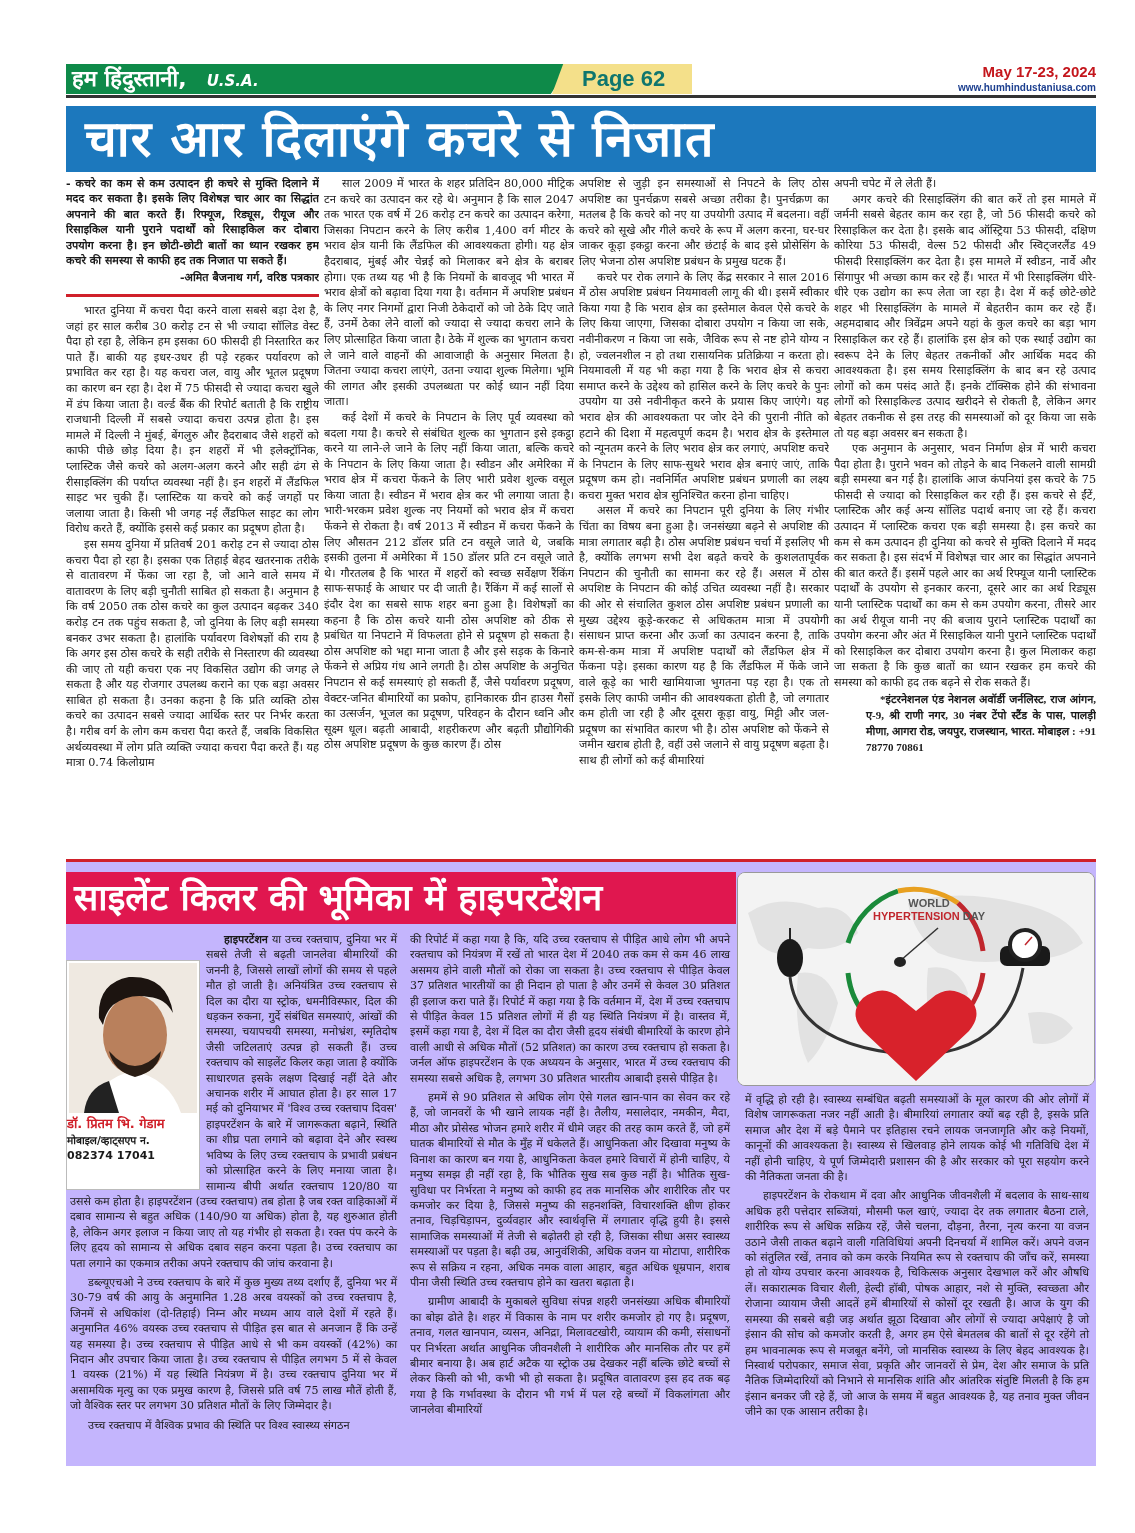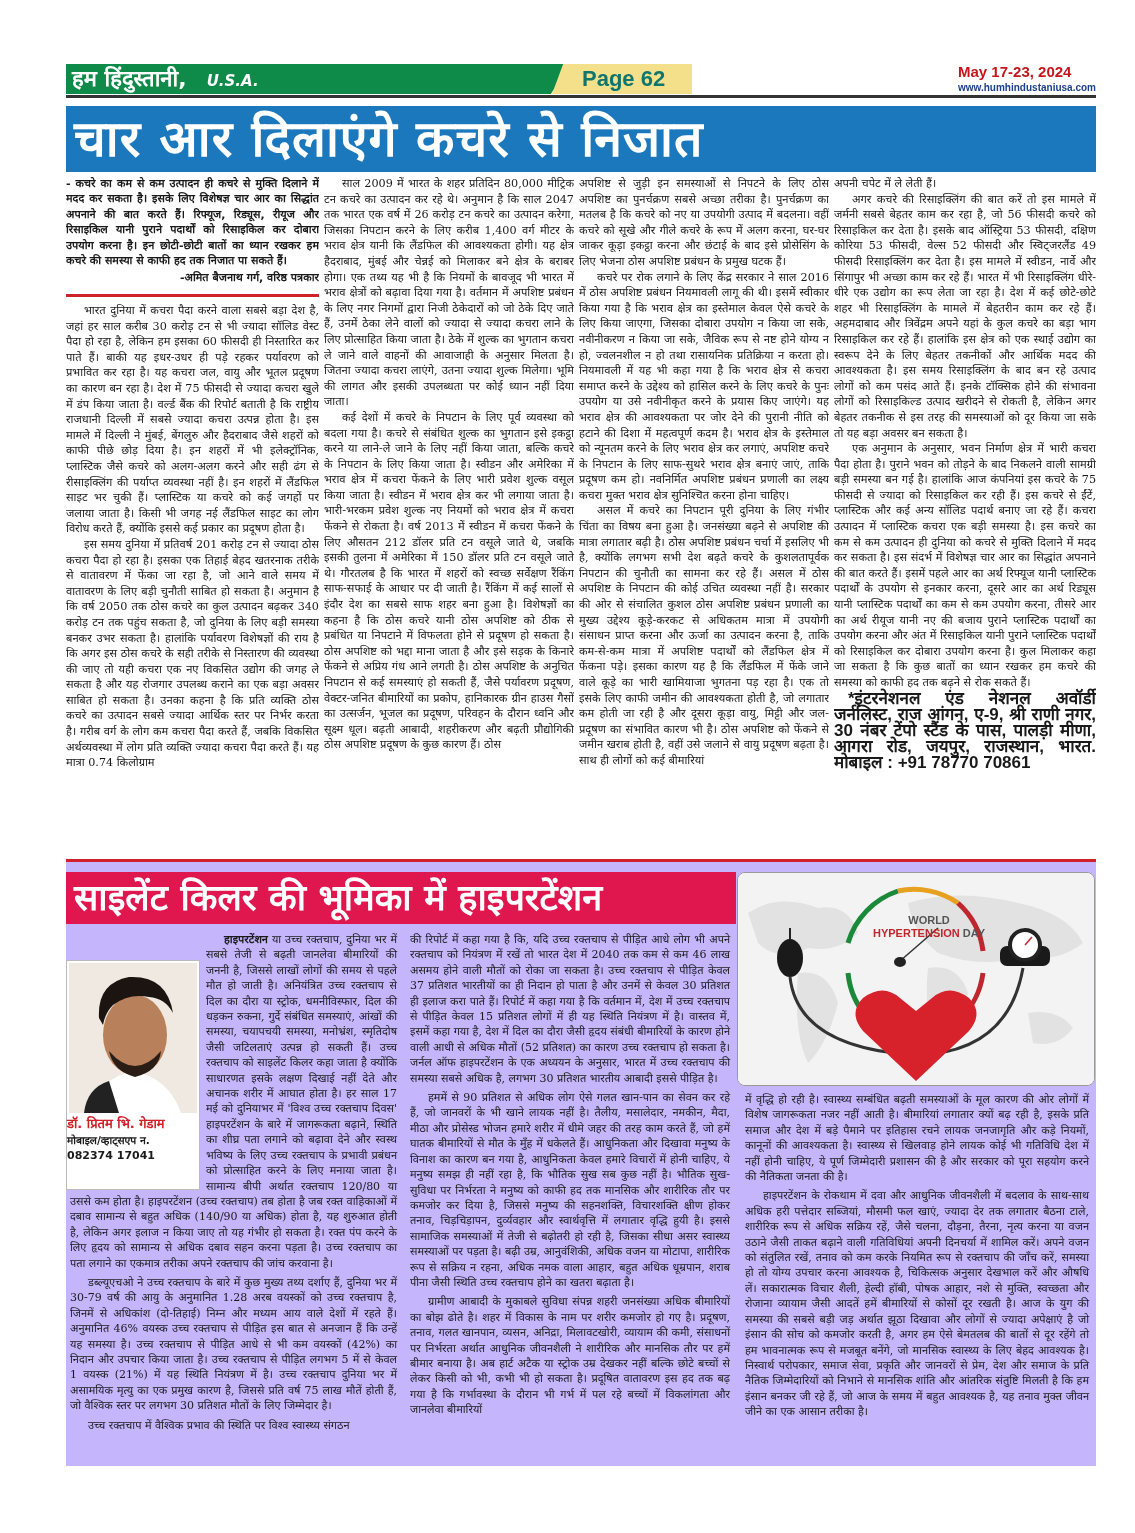--- a/index.html
+++ b/index.html
@@ -5,49 +5,49 @@
   html,body{margin:0;padding:0;background:#ffffff;}
   body{width:1135px;height:1533px;position:relative;overflow:hidden;font-family:"DejaVu Serif",serif;color:#1a1a1a;}
   .page{position:absolute;left:66px;top:62px;width:1030px;}
   
   .masthead{position:relative;height:34px;}
   .mast-green{position:absolute;left:0;top:2px;width:505px;height:30px;background:#0e8a49;clip-path:polygon(0 0,100% 0,96% 100%,0 100%);}
   .mast-name{position:absolute;left:6px;top:3px;color:#fff;font-family:"DejaVu Sans",sans-serif;font-weight:bold;font-size:22px;line-height:28px;}
   .mast-usa{font-style:italic;font-size:15px;margin-left:20px;}
   .mast-page{position:absolute;left:486px;top:2px;width:140px;height:30px;background:#f4e08a;clip-path:polygon(8% 0,100% 0,100% 100%,0 100%);}
   .mast-page span{position:absolute;left:30px;top:2px;font-family:"Liberation Sans",sans-serif;font-weight:bold;font-size:22px;color:#0f766e;}
-  .mast-date{position:absolute;right:0;top:2px;font-family:"Liberation Sans",sans-serif;font-weight:bold;}
+  .mast-date{position:absolute;right:0;top:2px;text-align:right;font-family:"Liberation Sans",sans-serif;font-weight:bold;}
   .mast-date .date{color:#c4161c;font-size:15px;line-height:16px;}
   .mast-date .url{color:#1c3f8f;font-size:10px;line-height:16px;}
   .mast-rule{position:absolute;left:0;right:0;top:33px;height:3px;background:#333;}
   
   .headline-blue{position:absolute;left:0;top:44px;width:1030px;height:66px;background:#1c78bd;}
-  .headline-blue span{display:block;color:#fff;font-family:"DejaVu Sans",sans-serif;font-weight:bold;font-size:50px;line-height:66px;padding-left:8px;letter-spacing:1px;white-space:nowrap;}
+  .headline-blue span{display:block;color:#fff;font-family:"DejaVu Sans",sans-serif;font-weight:bold;font-size:50px;line-height:66px;padding-left:19px;letter-spacing:1px;white-space:nowrap;}
   
   .cols{position:absolute;top:114px;left:0;width:1030px;height:685px;}
   .col{position:absolute;top:0;font-size:11.2px;line-height:15.6px;text-align:justify;overflow:hidden;}
   .col p{margin:0;text-indent:18px;}
   .c1{left:0;width:253px;height:685px;}
   .c2{left:258px;width:250px;height:685px;}
   .c3{left:513px;width:250px;height:685px;}
   .c4{left:768px;width:262px;height:685px;}
   .intro{font-weight:bold;font-family:"DejaVu Sans",sans-serif;font-size:11px;line-height:15.4px;}
   .intro p{text-indent:0;}
   .byline{text-align:right;font-weight:bold;font-family:"DejaVu Sans",sans-serif;font-size:11px;margin-top:2px;}
   .redrule{height:3px;background:#d0202a;margin:8px 0 6px;}
-  .author-note{font-weight:bold;font-family:Liberation Sans, sans-serif;font-size:17px;line-height:16px;}
+  .author-note{font-weight:bold;font-family:Liberation Serif, serif;font-size:11px;line-height:16px;margin-left:32px;}
   .author-note p{text-indent:14px;}
   .sep-bottom{position:absolute;left:0;top:797px;width:1030px;height:3px;background:#d0202a;}
   
   .sec2{position:absolute;left:0;top:800px;width:1030px;height:604px;background:#c4b5fd;}
   .headline-pink{position:absolute;left:0;top:10px;width:670px;height:52px;background:#e0174f;}
   .headline-pink span{display:block;color:#fff;font-family:"DejaVu Sans",sans-serif;font-weight:bold;font-size:36px;line-height:52px;padding-left:8px;white-space:nowrap;}
   .illus{position:absolute;left:671px;top:10px;width:356px;height:212px;border:1px solid #999;border-radius:8px;background:#f4f4f4;overflow:hidden;}
   .illus .world{position:absolute;left:0;top:0;width:100%;height:100%;}
-  .illus-title{position:absolute;left:135px;top:24px;font-family:"Liberation Sans",sans-serif;font-size:11px;text-align:center;line-height:13px;margin-top:17px;}
+  .illus-title{position:absolute;left:135px;top:24px;font-family:"Liberation Sans",sans-serif;font-size:11px;text-align:center;line-height:13px;}
   .illus-title .w{color:#555;font-weight:bold;}
   .illus-title .h{color:#c0262d;font-weight:bold;}
   .illus-title .d{color:#555;font-weight:bold;}
   .s2col{position:absolute;font-size:11px;line-height:15.4px;text-align:justify;overflow:hidden;}
   .s2col p{margin:4px;text-indent:18px;}
   .s2c1{left:0;top:66px;width:335px;height:538px;}
   .s2c2{left:340px;top:66px;width:328px;height:538px;}
   .s2c3{left:675px;top:226px;width:352px;height:378px;}
   .photo-box{float:left;width:132px;height:228px;margin:0 6px 2px 0;border:1px solid #bbb;background:#fff;position:relative;}
   .photo{position:absolute;left:2px;top:2px;width:128px;height:150px;background:linear-gradient(180deg,#f0ece6 0%,#ddd4c8 100%);overflow:hidden;}

